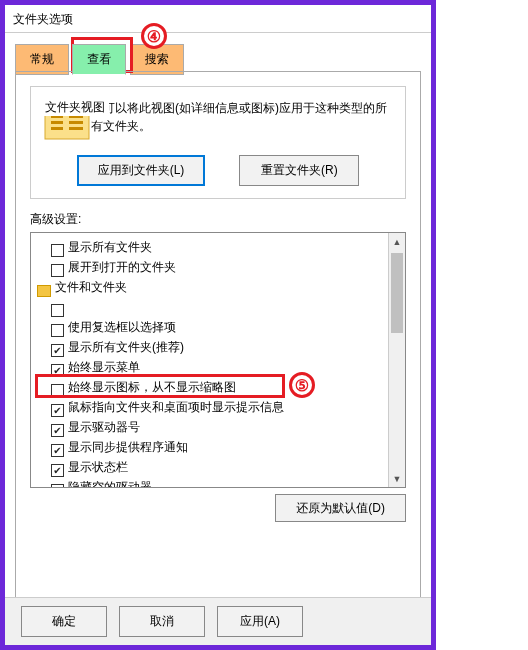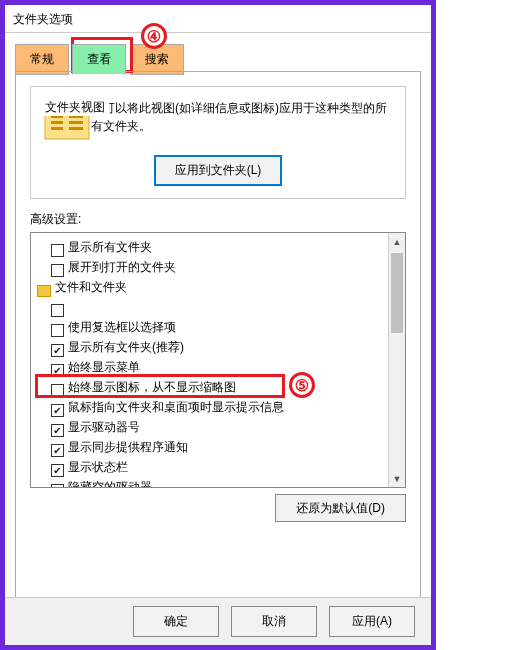--- a/index.html
+++ b/index.html
@@ -35,21 +35,21 @@
 .cb { width: 13px; height: 13px; border: 1px solid #333; display: inline-flex; align-items: center; justify-content: center; font-size: 10px; color: #222; background: #fff; flex: 0 0 13px; }
 .cb.checked::after { content: "✔"; font-size: 10px; line-height: 1; color: #222; }
 .folder-glyph { width: 14px; height: 12px; background: #f4c542; border: 1px solid #d09a00; flex: 0 0 14px; }
 
 .row-highlight { position: absolute; border: 3px solid #e51c23; pointer-events: none; }
 
 .badge { position: absolute; width: 26px; height: 26px; border: 3px solid #e51c23; border-radius: 50%; background: #fff; color: #e51c23; font-weight: bold; font-size: 16px; display: flex; align-items: center; justify-content: center; pointer-events: none; }
 
 .restore-row { text-align: right; margin-top: 12px; }
 
-.bottom-bar { position: absolute; left: 0; right: 0; bottom: 0; height: 48px; background: #f0f0f0; border-top: 1px solid #ccc; display: flex; align-items: center; justify-content: flex-end; gap: 12px; padding: 0 16px; }
+.bottom-bar { position: absolute; left: 0; right: 0; bottom: 0; height: 48px; background: #f0f0f0; border-top: 1px solid #ccc; display: flex; align-items: center; gap: 12px; padding: 0 16px; }
 .bottom-bar .btn { min-width: 86px; }
 </style>
 </head>
 <body>
 
 <div class="window">
   <div class="titlebar">文件夹选项</div>
 
   <div class="content">
 
@@ -75,20 +75,21 @@
               <rect x="8" y="28" width="12" height="3" fill="#c78a00"></rect>
               <rect x="26" y="16" width="14" height="3" fill="#c78a00"></rect>
               <rect x="26" y="22" width="14" height="3" fill="#c78a00"></rect>
               <rect x="26" y="28" width="14" height="3" fill="#c78a00"></rect>
             </svg>
           </div>
           <div class="folderview-text">你可以将此视图(如详细信息或图标)应用于这种类型的所有文件夹。</div>
         </div>
         <div class="btn-row">
           <div class="btn accent">应用到文件夹(L)</div>
+          <div class="btn">重置文件夹(R)</div>
         </div>
       </div>
 
       <div class="adv-label">高级设置:</div>
 
       <div class="tree-wrap">
         <div class="tree" id="tree">
             <div class="tree-item indent1">
               <span class="cb"></span>
               <span>显示所有文件夹</span>

